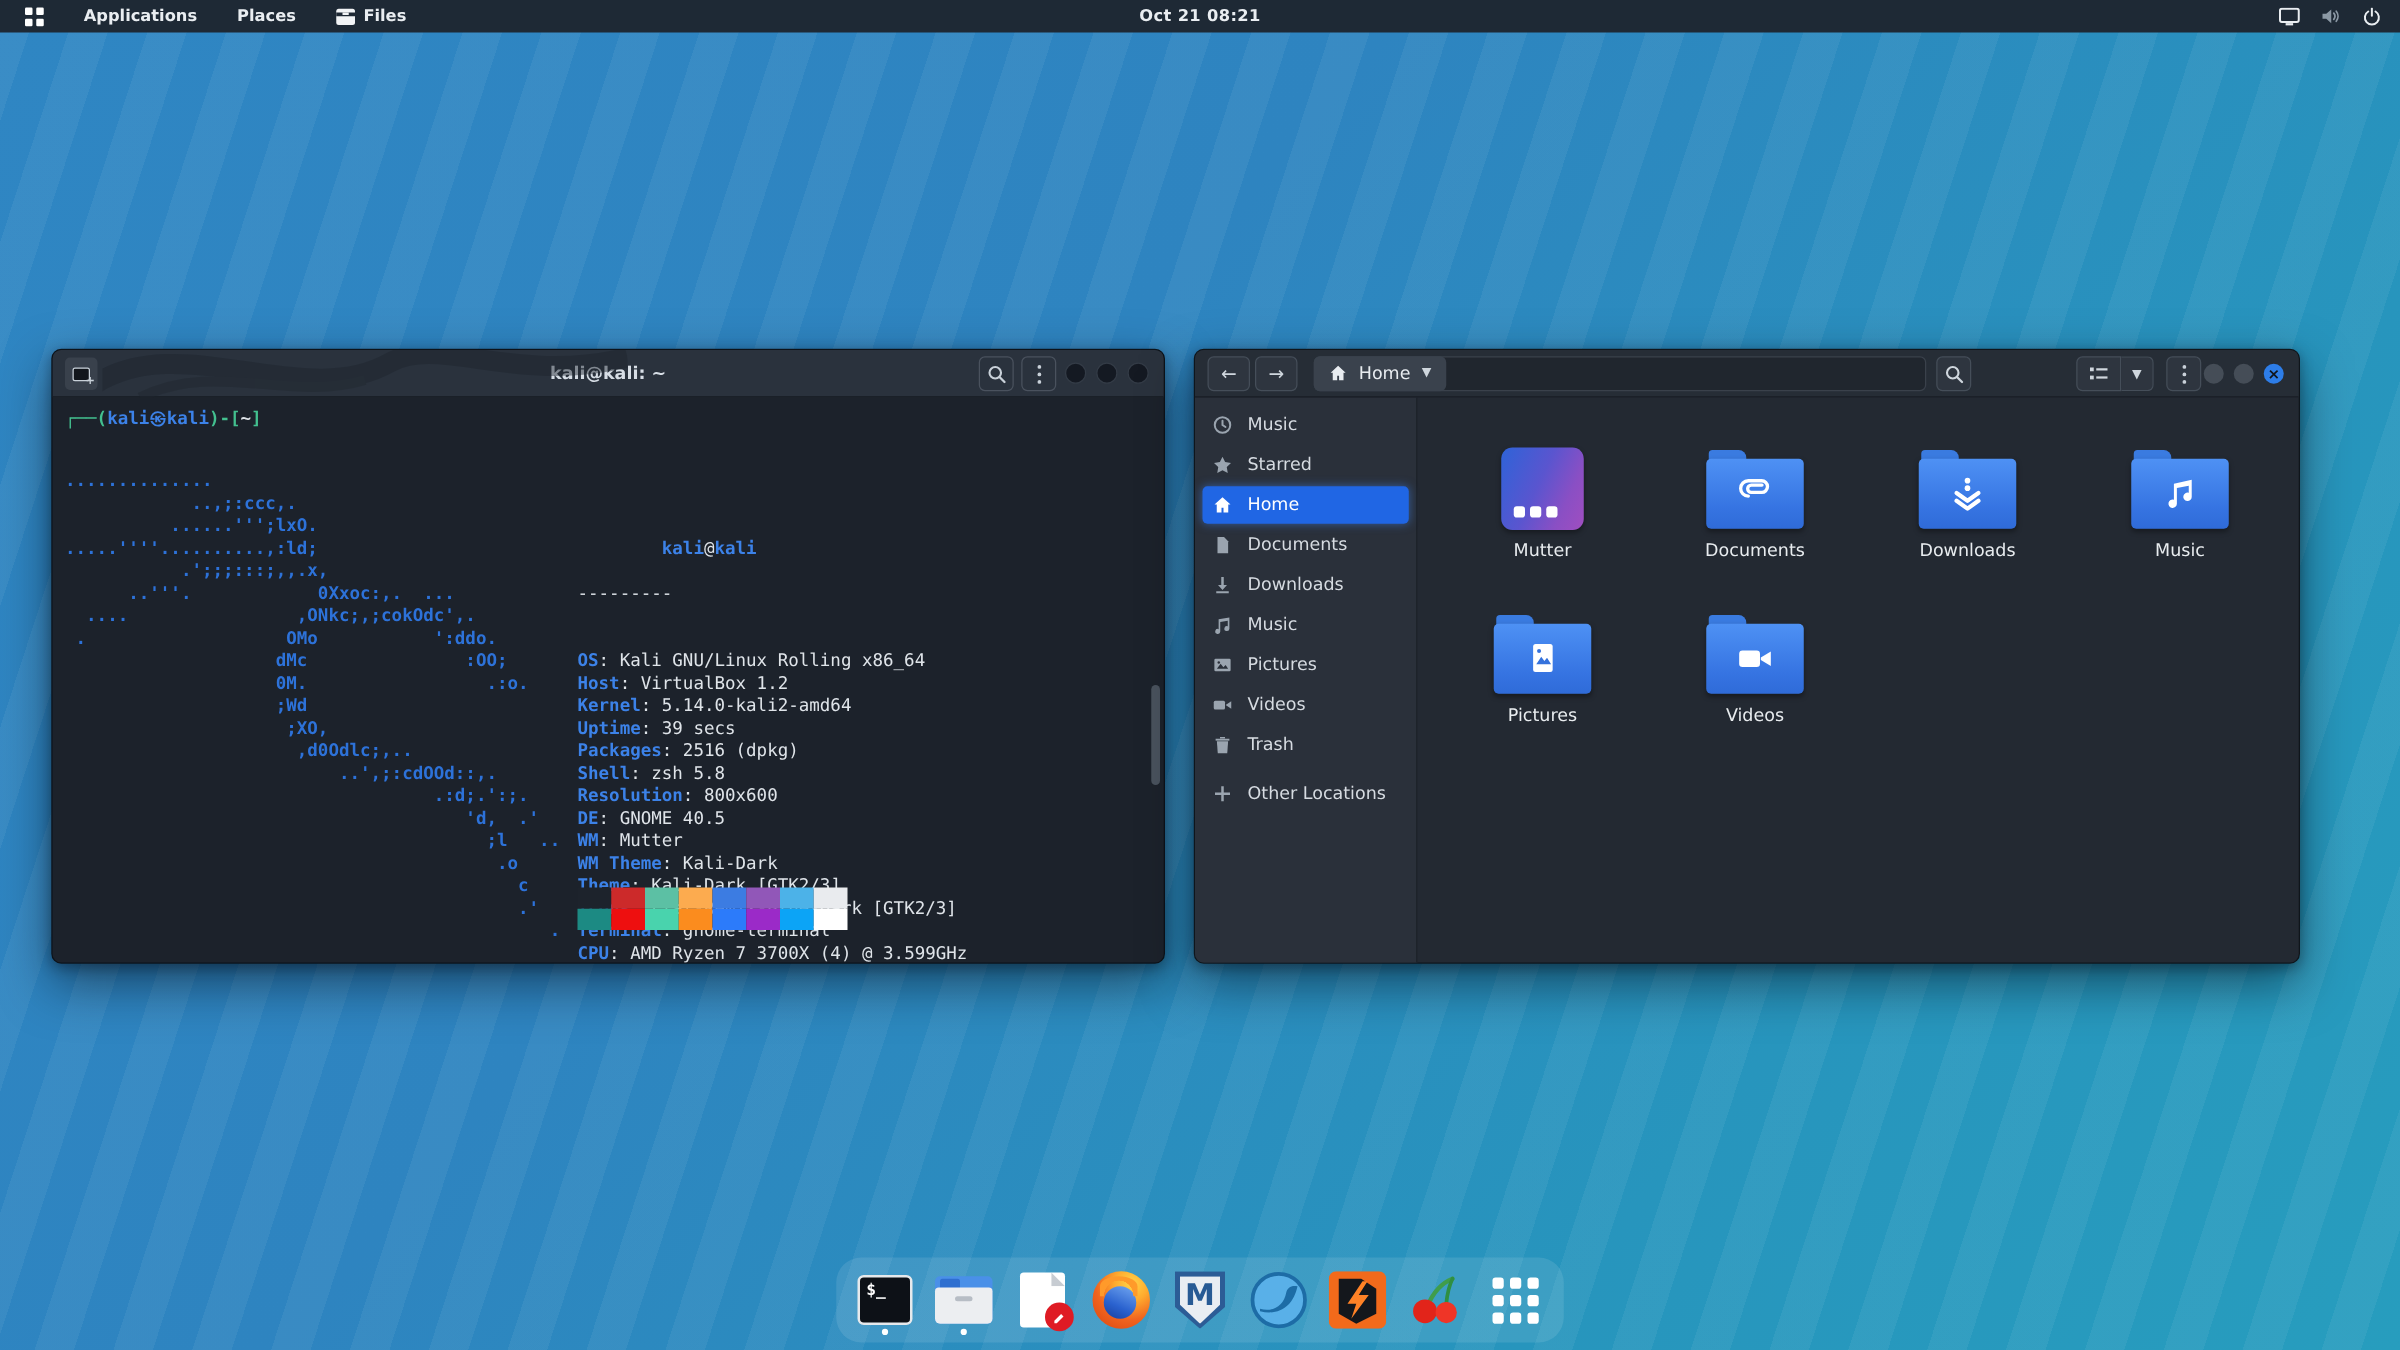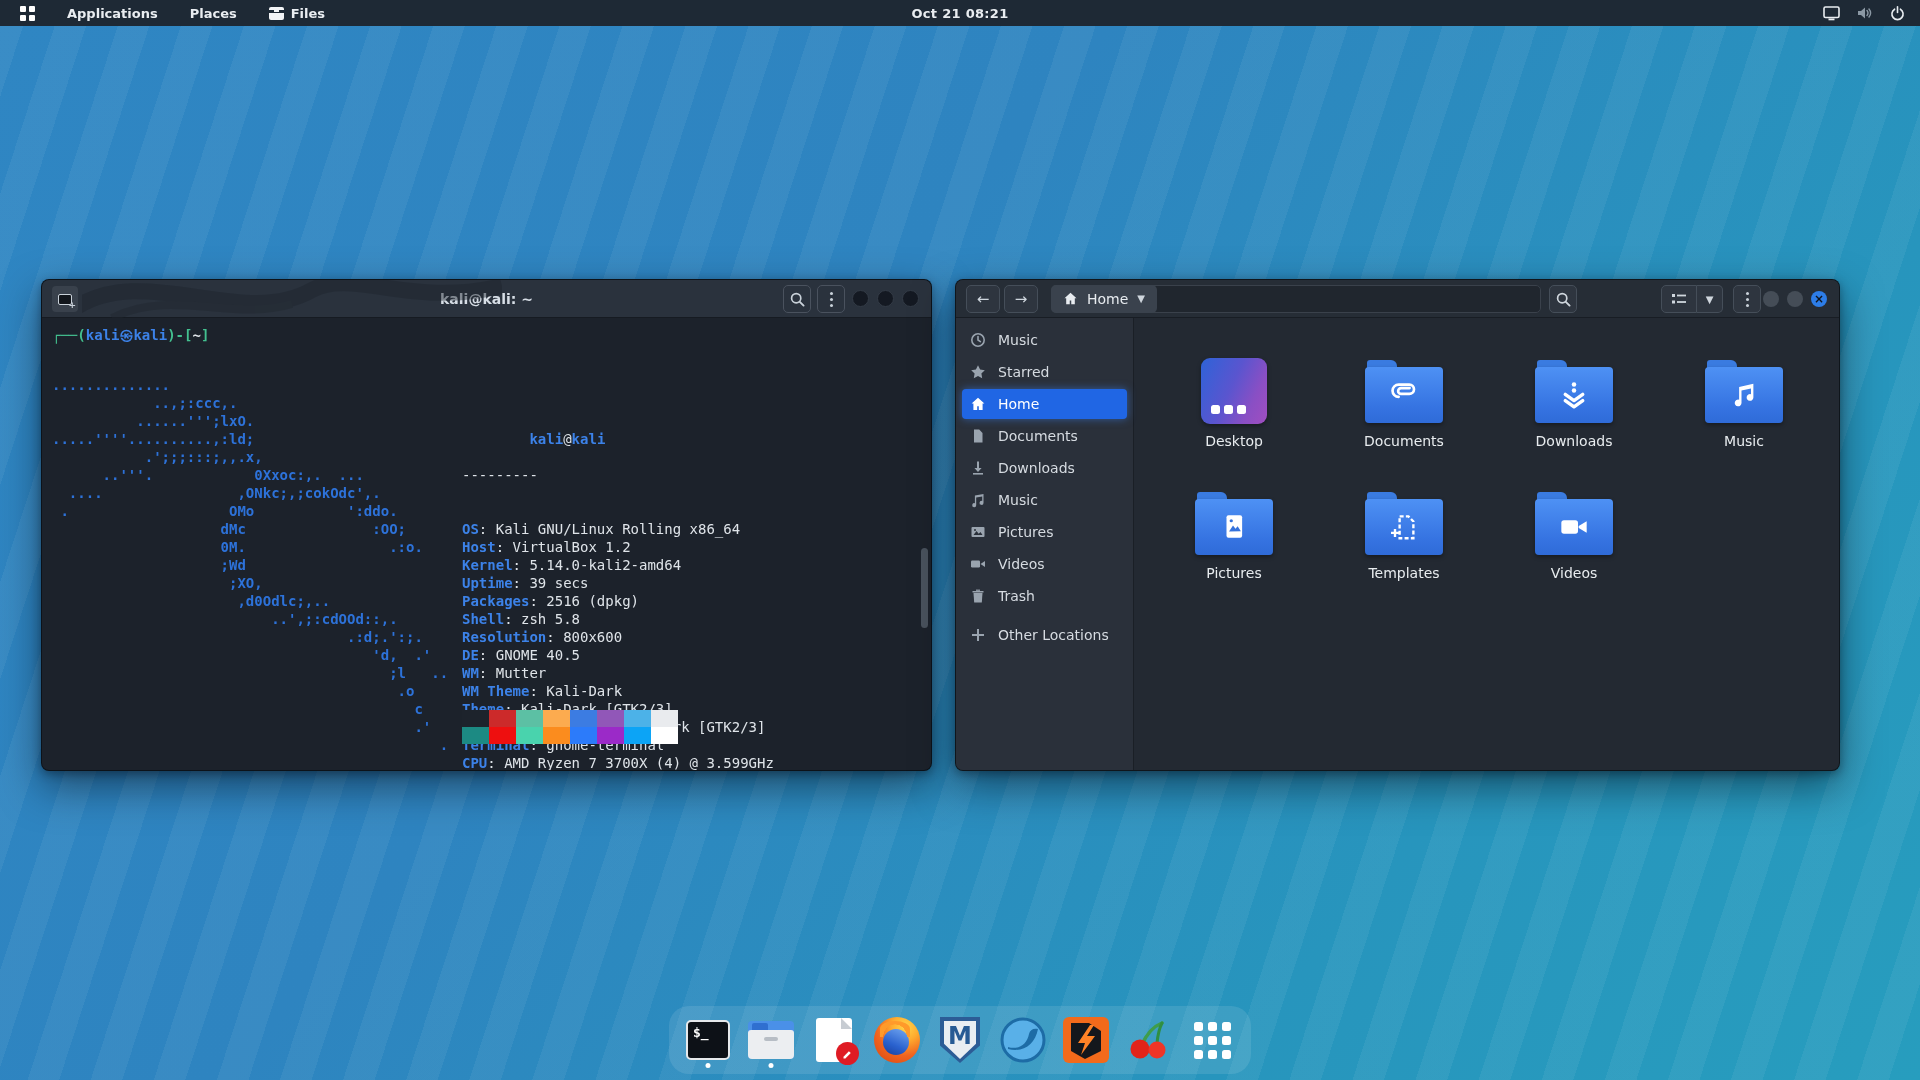--- a/index.html
+++ b/index.html
@@ -432,21 +432,21 @@
       </div>
     <div class="grid-area" id="files-grid">
         <div class="grid-item">
           <div class="icon-slot">
             <div class="desktop-icon">
               <span></span>
               <span></span>
               <span></span>
             </div>
           </div>
-          <div class="grid-label">Desktop</div>
+          <div class="grid-label">Mutter</div>
         </div>
         <div class="grid-item">
           <div class="icon-slot">
             <div class="folder">
               <span class="folder-tab"></span>
               <span class="folder-body">
                 <svg viewBox="0 0 24 24" width="32" height="32">
                   <path d="M8 13.4a4.6 4.6 0 0 1 0-9.2h8a3.5 3.5 0 0 1 0 7H9.8a2.2 2.2 0 1 1 0-4.4h6.4" fill="none" stroke="#fff" stroke-width="2" stroke-linecap="round"></path>
                 </svg>
               </span>
@@ -496,34 +496,20 @@
               </span>
             </div>
           </div>
           <div class="grid-label">Pictures</div>
         </div>
         <div class="grid-item">
           <div class="icon-slot">
             <div class="folder">
               <span class="folder-tab"></span>
               <span class="folder-body">
-                <svg viewBox="0 0 24 24" width="30" height="30">
-                  <path d="M8.5 3.5h7l4 4V21h-11z" fill="none" stroke="#fff" stroke-width="1.9" stroke-dasharray="3.2 1.8"></path>
-                  <path d="M4.8 13.5v6.4M1.6 16.7H8" stroke="#fff" stroke-width="1.9"></path>
-                </svg>
-              </span>
-            </div>
-          </div>
-          <div class="grid-label">Templates</div>
-        </div>
-        <div class="grid-item">
-          <div class="icon-slot">
-            <div class="folder">
-              <span class="folder-tab"></span>
-              <span class="folder-body">
                 <svg viewBox="0 0 24 24" width="32" height="32">
                   <rect x="2.5" y="7" width="12.5" height="10" rx="2" fill="#fff"></rect>
                   <path d="M15.5 11.2l6-3.6v8.8l-6-3.6z" fill="#fff"></path>
                 </svg>
               </span>
             </div>
           </div>
           <div class="grid-label">Videos</div>
         </div>
       </div>

